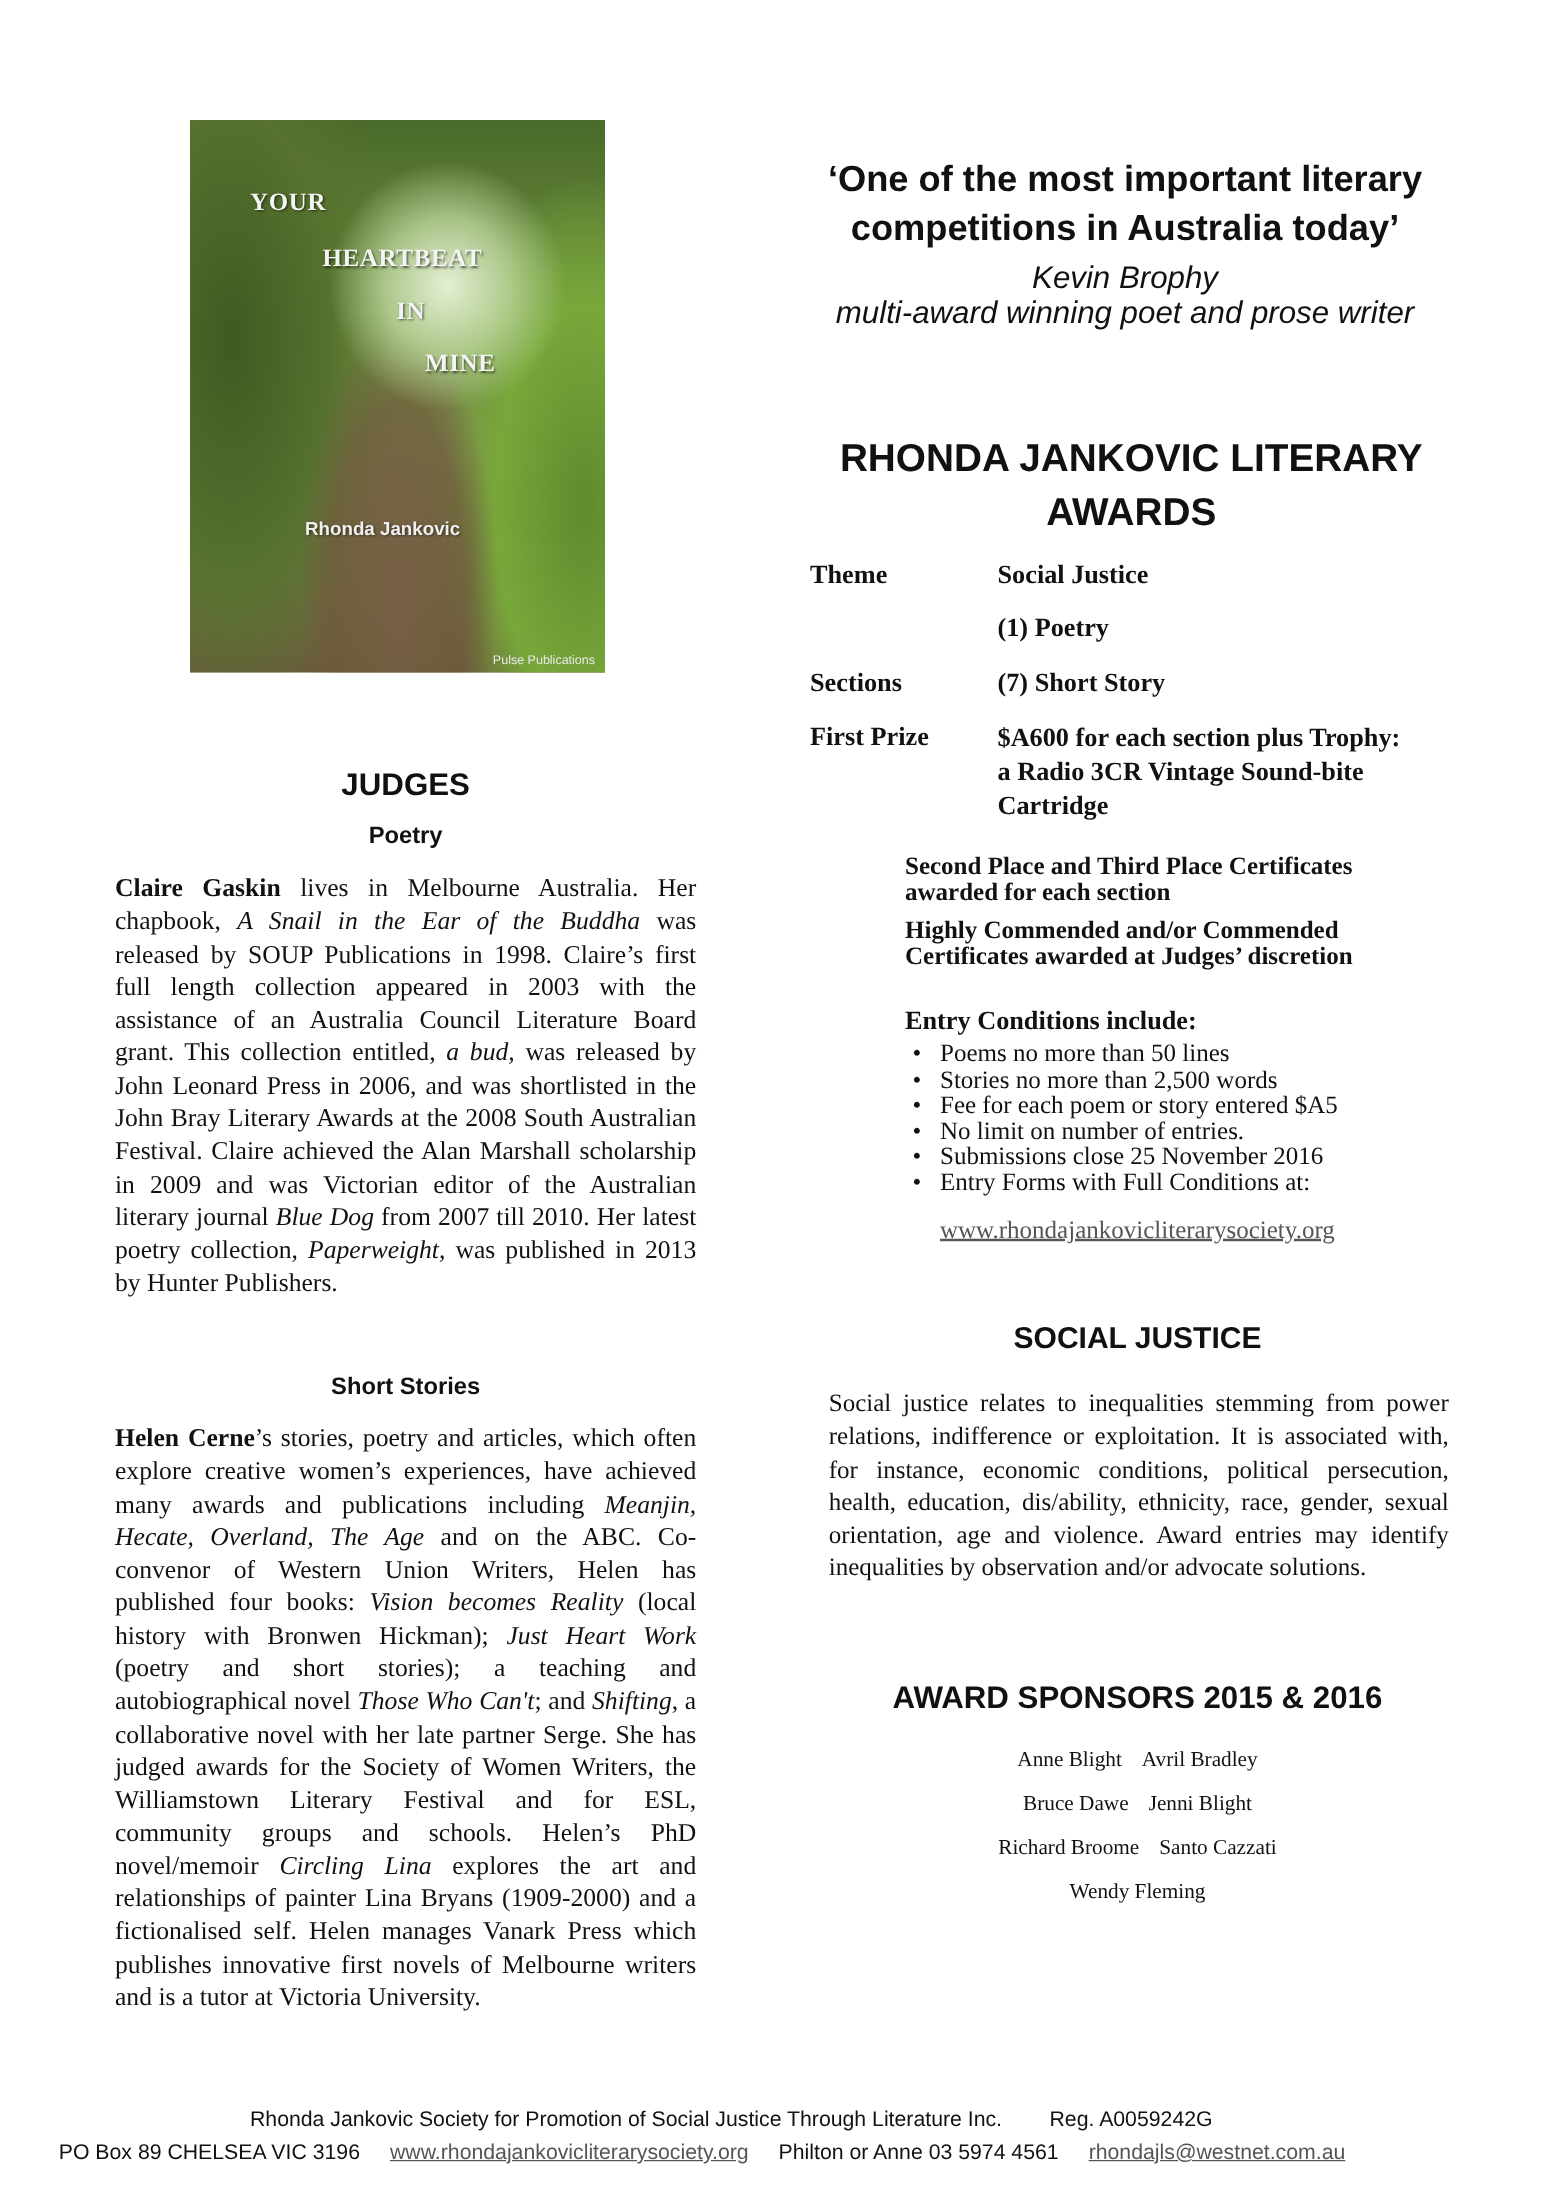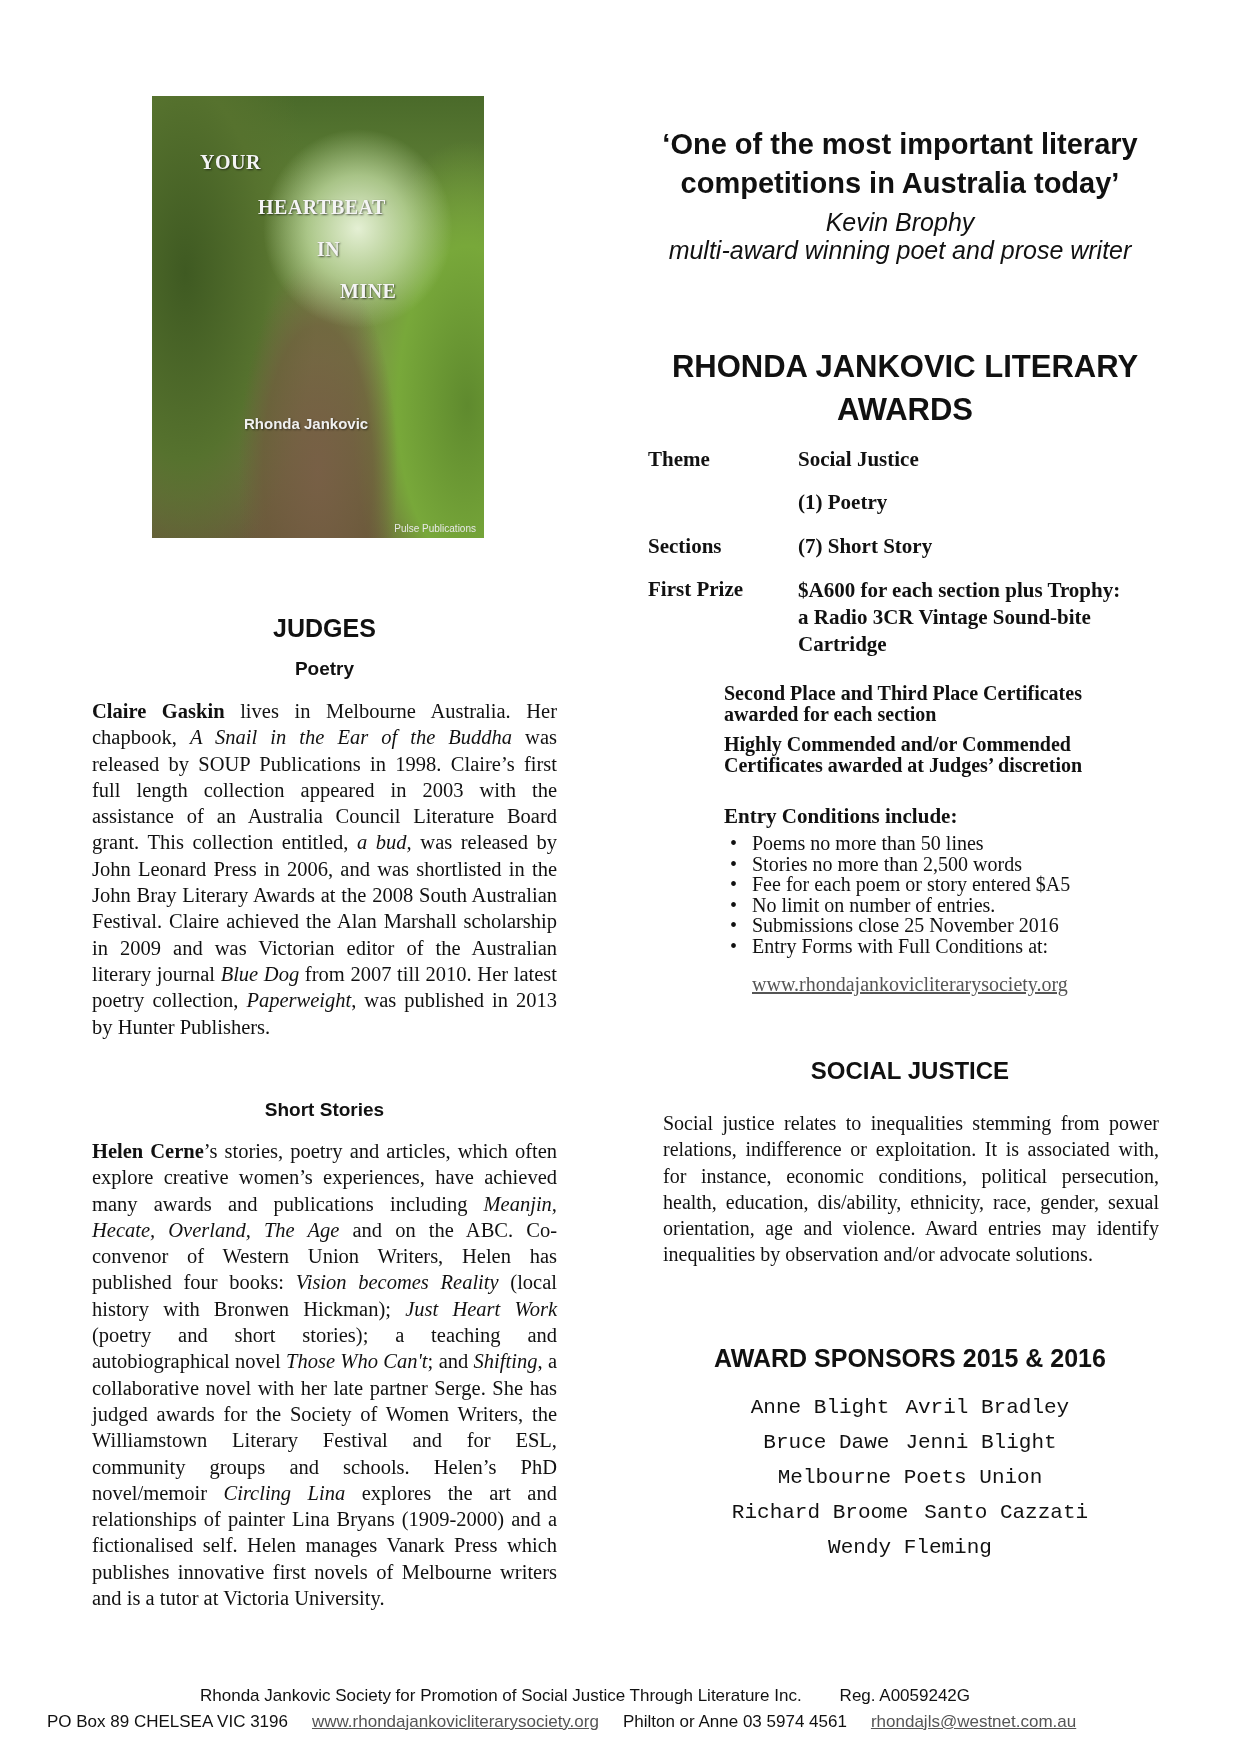--- a/index.html
+++ b/index.html
@@ -41,21 +41,21 @@
   #entry-list { left: 726px; top: 833px; margin: 0; padding: 0; list-style: none; font-family: "Liberation Serif", serif; font-size: 20px; line-height: 20.5px; }
   #entry-list li { position: relative; padding-left: 26px; }
   #entry-list li::before { content: "\2022"; position: absolute; left: 4px; top: 0; }
   #entry-link { left: 752px; top: 973px; font-family: "Liberation Serif", serif; font-size: 20px; color: #555; text-decoration: underline; }
 
   .sect-head { font-family: "Liberation Sans", sans-serif; font-weight: bold; text-align: center; }
   #sj-head { left: 660px; width: 500px; top: 1057px; font-size: 24px; }
   #sj-body { left: 663px; top: 1110px; width: 496px; font-family: "Liberation Serif", serif; font-size: 20px; line-height: 26.3px; text-align: justify; }
 
   #sp-head { left: 660px; width: 500px; top: 1344px; font-size: 25px; }
-  #sp-list { left: 660px; top: 1396px; width: 500px; text-align: center; font-family: Liberation Mono, monospace; font-size: 21px; }
+  #sp-list { left: 660px; top: 1396px; width: 500px; text-align: center; font-family: Liberation Serif, serif; font-size: 17px; }
   #sp-list .row { height: 35px; line-height: 24px; }
   #sp-list .name { margin: 0 8px; }
 
   
   #judges-head { left: 92px; width: 465px; top: 614px; font-size: 25px; }
   #poetry-head { left: 92px; width: 465px; top: 658px; font-size: 19px; }
   .bio { left: 92px; width: 465px; font-family: "Liberation Serif", serif; font-size: 20.5px; line-height: 26.3px; text-align: justify; }
   #bio1 { top: 698px; }
   #ss-head { left: 92px; width: 465px; top: 1099px; font-size: 19px; }
   #bio2 { top: 1138px; }
@@ -120,21 +120,20 @@
 </ul>
 <a id="entry-link" class="abs">www.rhondajankovicliterarysociety.org</a>
 
 <div id="sj-head" class="abs sect-head">SOCIAL JUSTICE</div>
 <div id="sj-body" class="abs">Social justice relates to inequalities stemming from power relations, indifference or exploitation. It is associated with, for instance, economic conditions, political persecution, health, education, dis/ability, ethnicity, race, gender, sexual orientation, age and violence. Award entries may identify inequalities by observation and/or advocate solutions.</div>
 
 <div id="sp-head" class="abs sect-head">AWARD SPONSORS 2015 &amp; 2016</div>
 <div id="sp-list" class="abs">
   <div class="row"><span class="name">Anne Blight</span><span class="name">Avril Bradley</span></div>
   <div class="row"><span class="name">Bruce Dawe</span><span class="name">Jenni Blight</span></div>
-  <div class="row"><span class="name">Melbourne Poets Union</span></div>
   <div class="row"><span class="name">Richard Broome</span><span class="name">Santo Cazzati</span></div>
   <div class="row"><span class="name">Wendy Fleming</span></div>
 </div>
 
 <div id="judges-head" class="abs sect-head">JUDGES</div>
 <div id="poetry-head" class="abs sect-head">Poetry</div>
 <div id="bio1" class="abs bio"><b>Claire Gaskin</b><span class="segs"><span> lives in Melbourne Australia. Her chapbook, </span><i>A Snail in the Ear of the Buddha</i><span> was released by SOUP Publications in 1998. Claire’s first full length collection appeared in 2003 with the assistance of an Australia Council Literature Board grant. This collection entitled, </span><i>a bud,</i><span> was released by John Leonard Press in 2006, and was shortlisted in the John Bray Literary Awards at the 2008 South Australian Festival. Claire achieved the Alan Marshall scholarship in 2009 and was Victorian editor of the Australian literary journal </span><i>Blue Dog</i><span> from 2007 till 2010. Her latest poetry collection, </span><i>Paperweight</i><span>, was published in 2013 by Hunter Publishers.</span></span></div>
 
 <div id="ss-head" class="abs sect-head">Short Stories</div>
 <div id="bio2" class="abs bio"><b>Helen Cerne</b><span class="segs"><span>’s stories, poetry and articles, which often explore creative women’s experiences, have achieved many awards and publications including </span><i>Meanjin, Hecate, Overland, The Age</i><span> and on the ABC. Co-convenor of Western Union Writers, Helen has published four books: </span><i>Vision becomes Reality</i><span> (local history with Bronwen Hickman); </span><i>Just Heart Work</i><span> (poetry and short stories); a teaching and autobiographical novel </span><i>Those Who Can't</i><span>; and </span><i>Shifting</i><span>, a collaborative novel with her late partner Serge. She has judged awards for the Society of Women Writers, the Williamstown Literary Festival and for ESL, community groups and schools.  Helen’s PhD novel/memoir </span><i>Circling Lina</i><span> explores the art and relationships of painter Lina Bryans (1909-2000) and a fictionalised self. Helen manages Vanark Press which publishes innovative first novels of Melbourne writers and is a tutor at Victoria University.</span></span></div>

